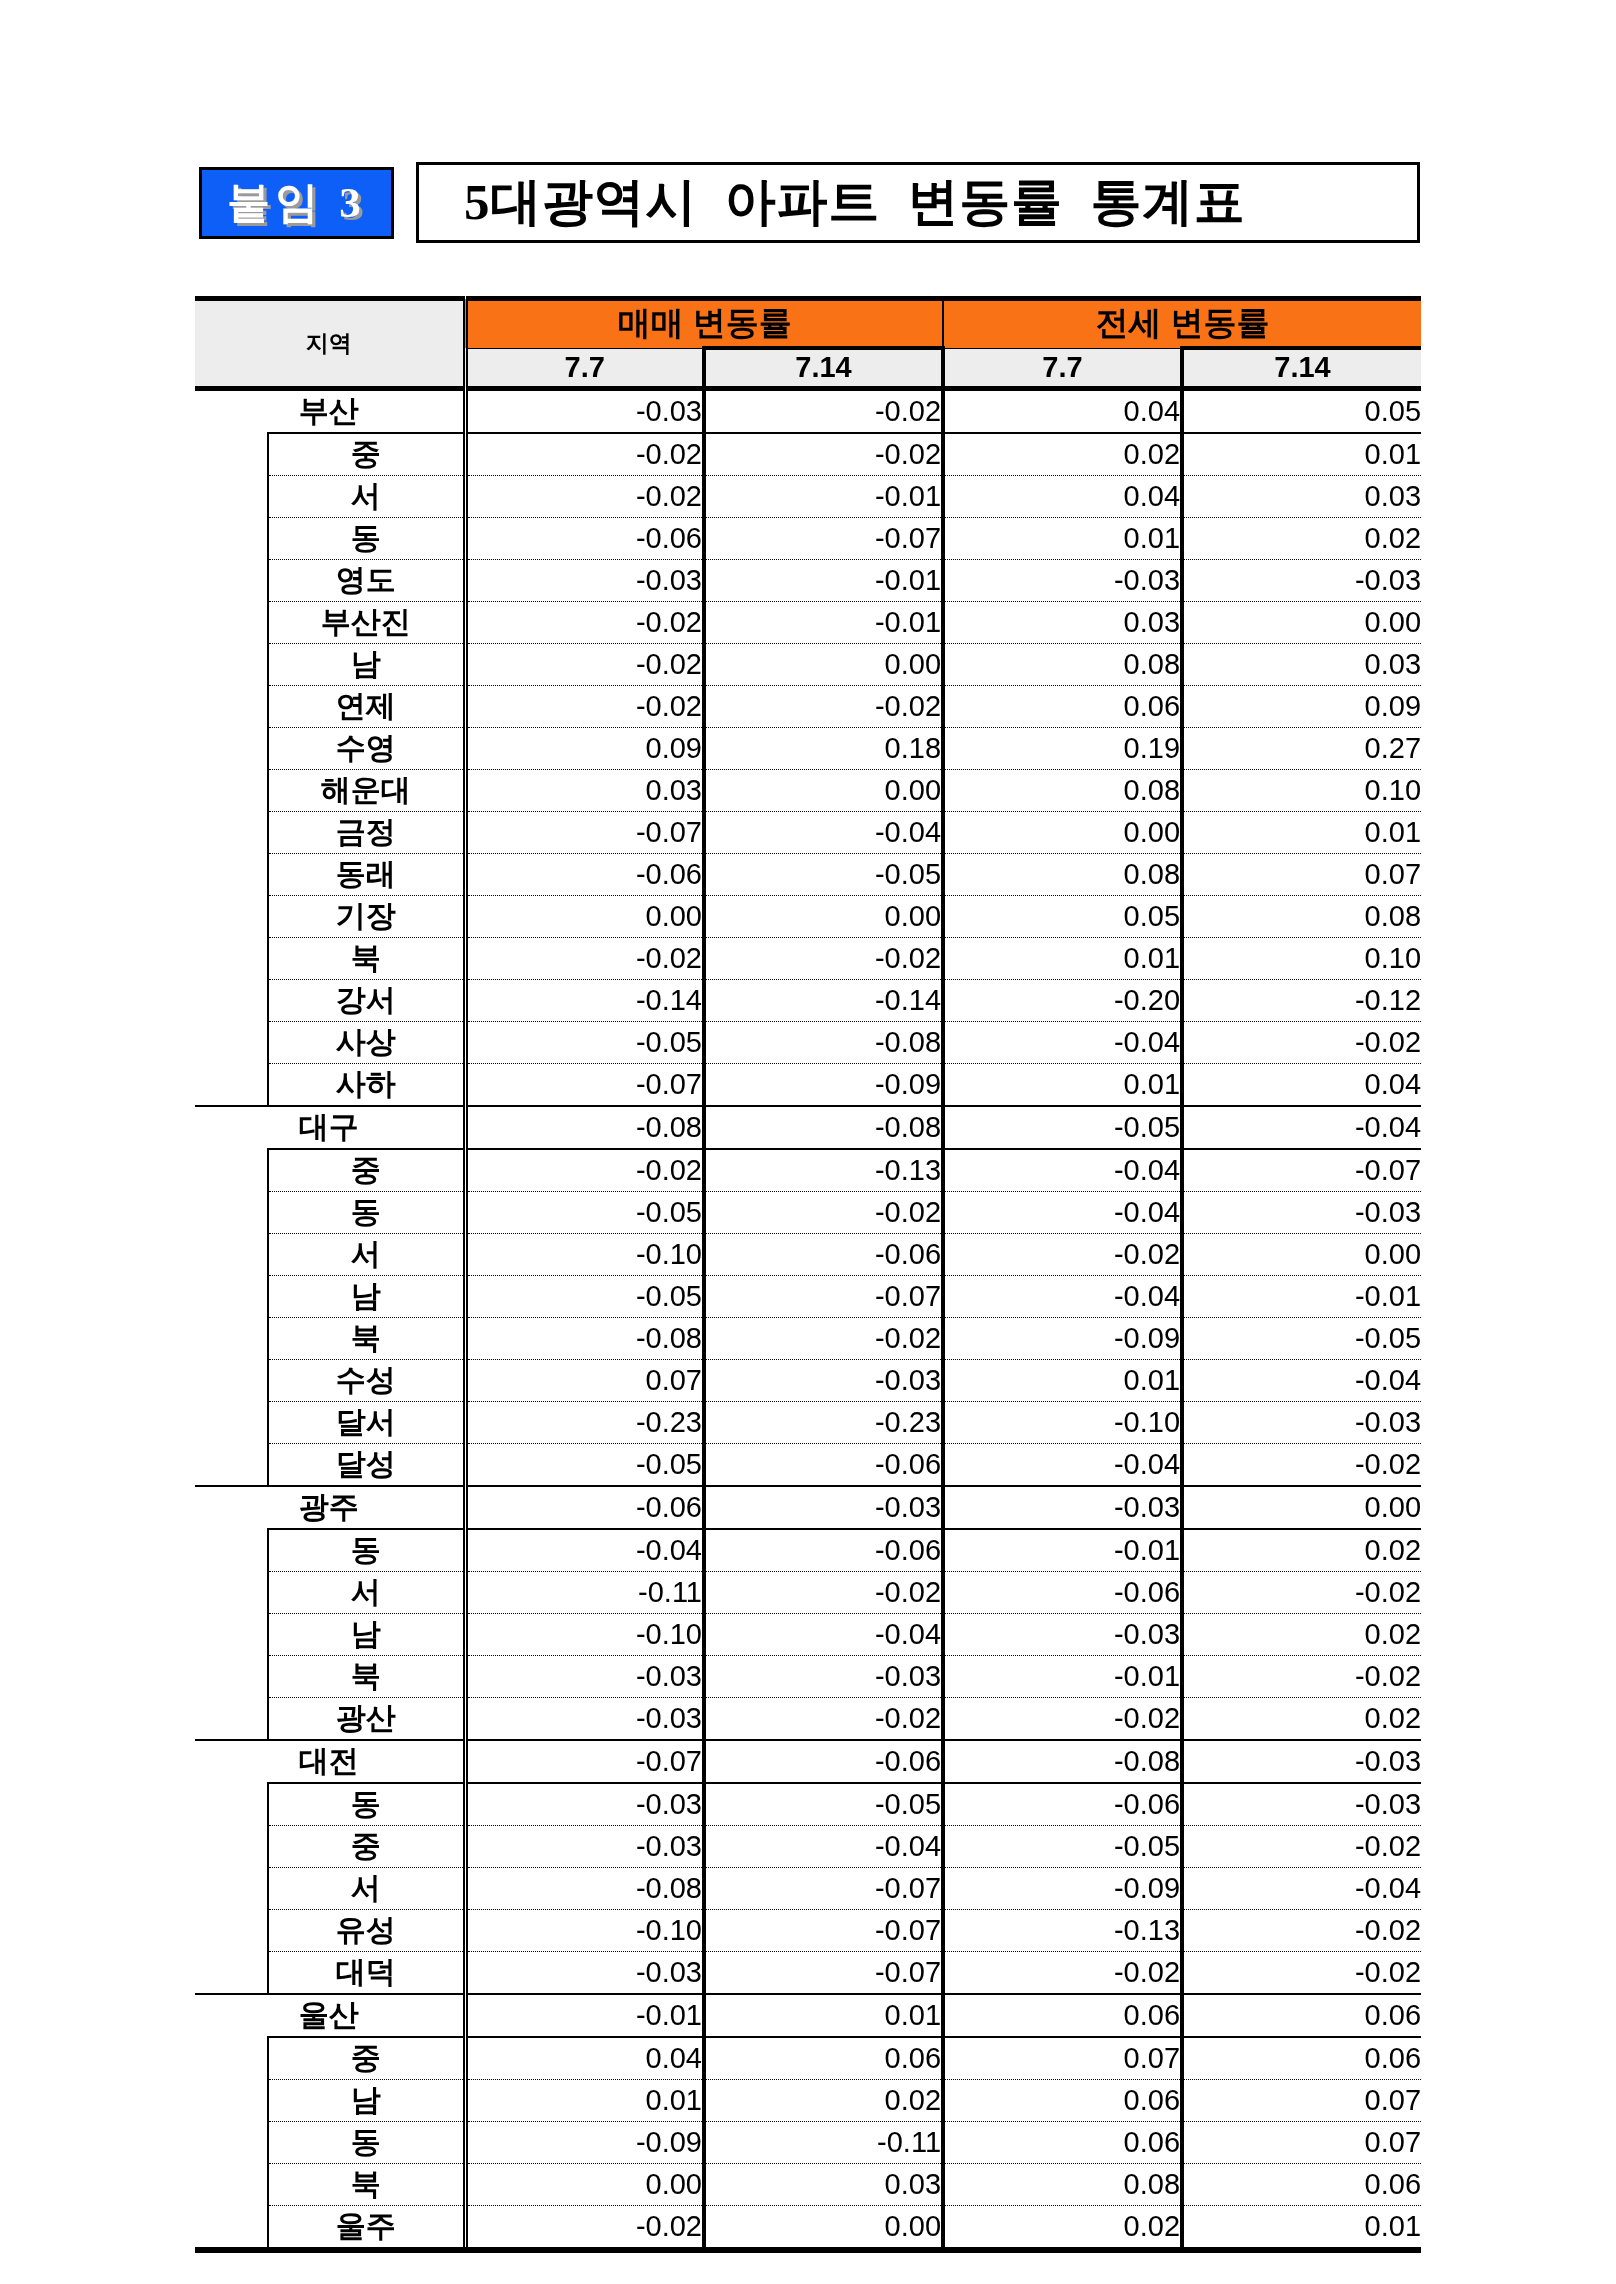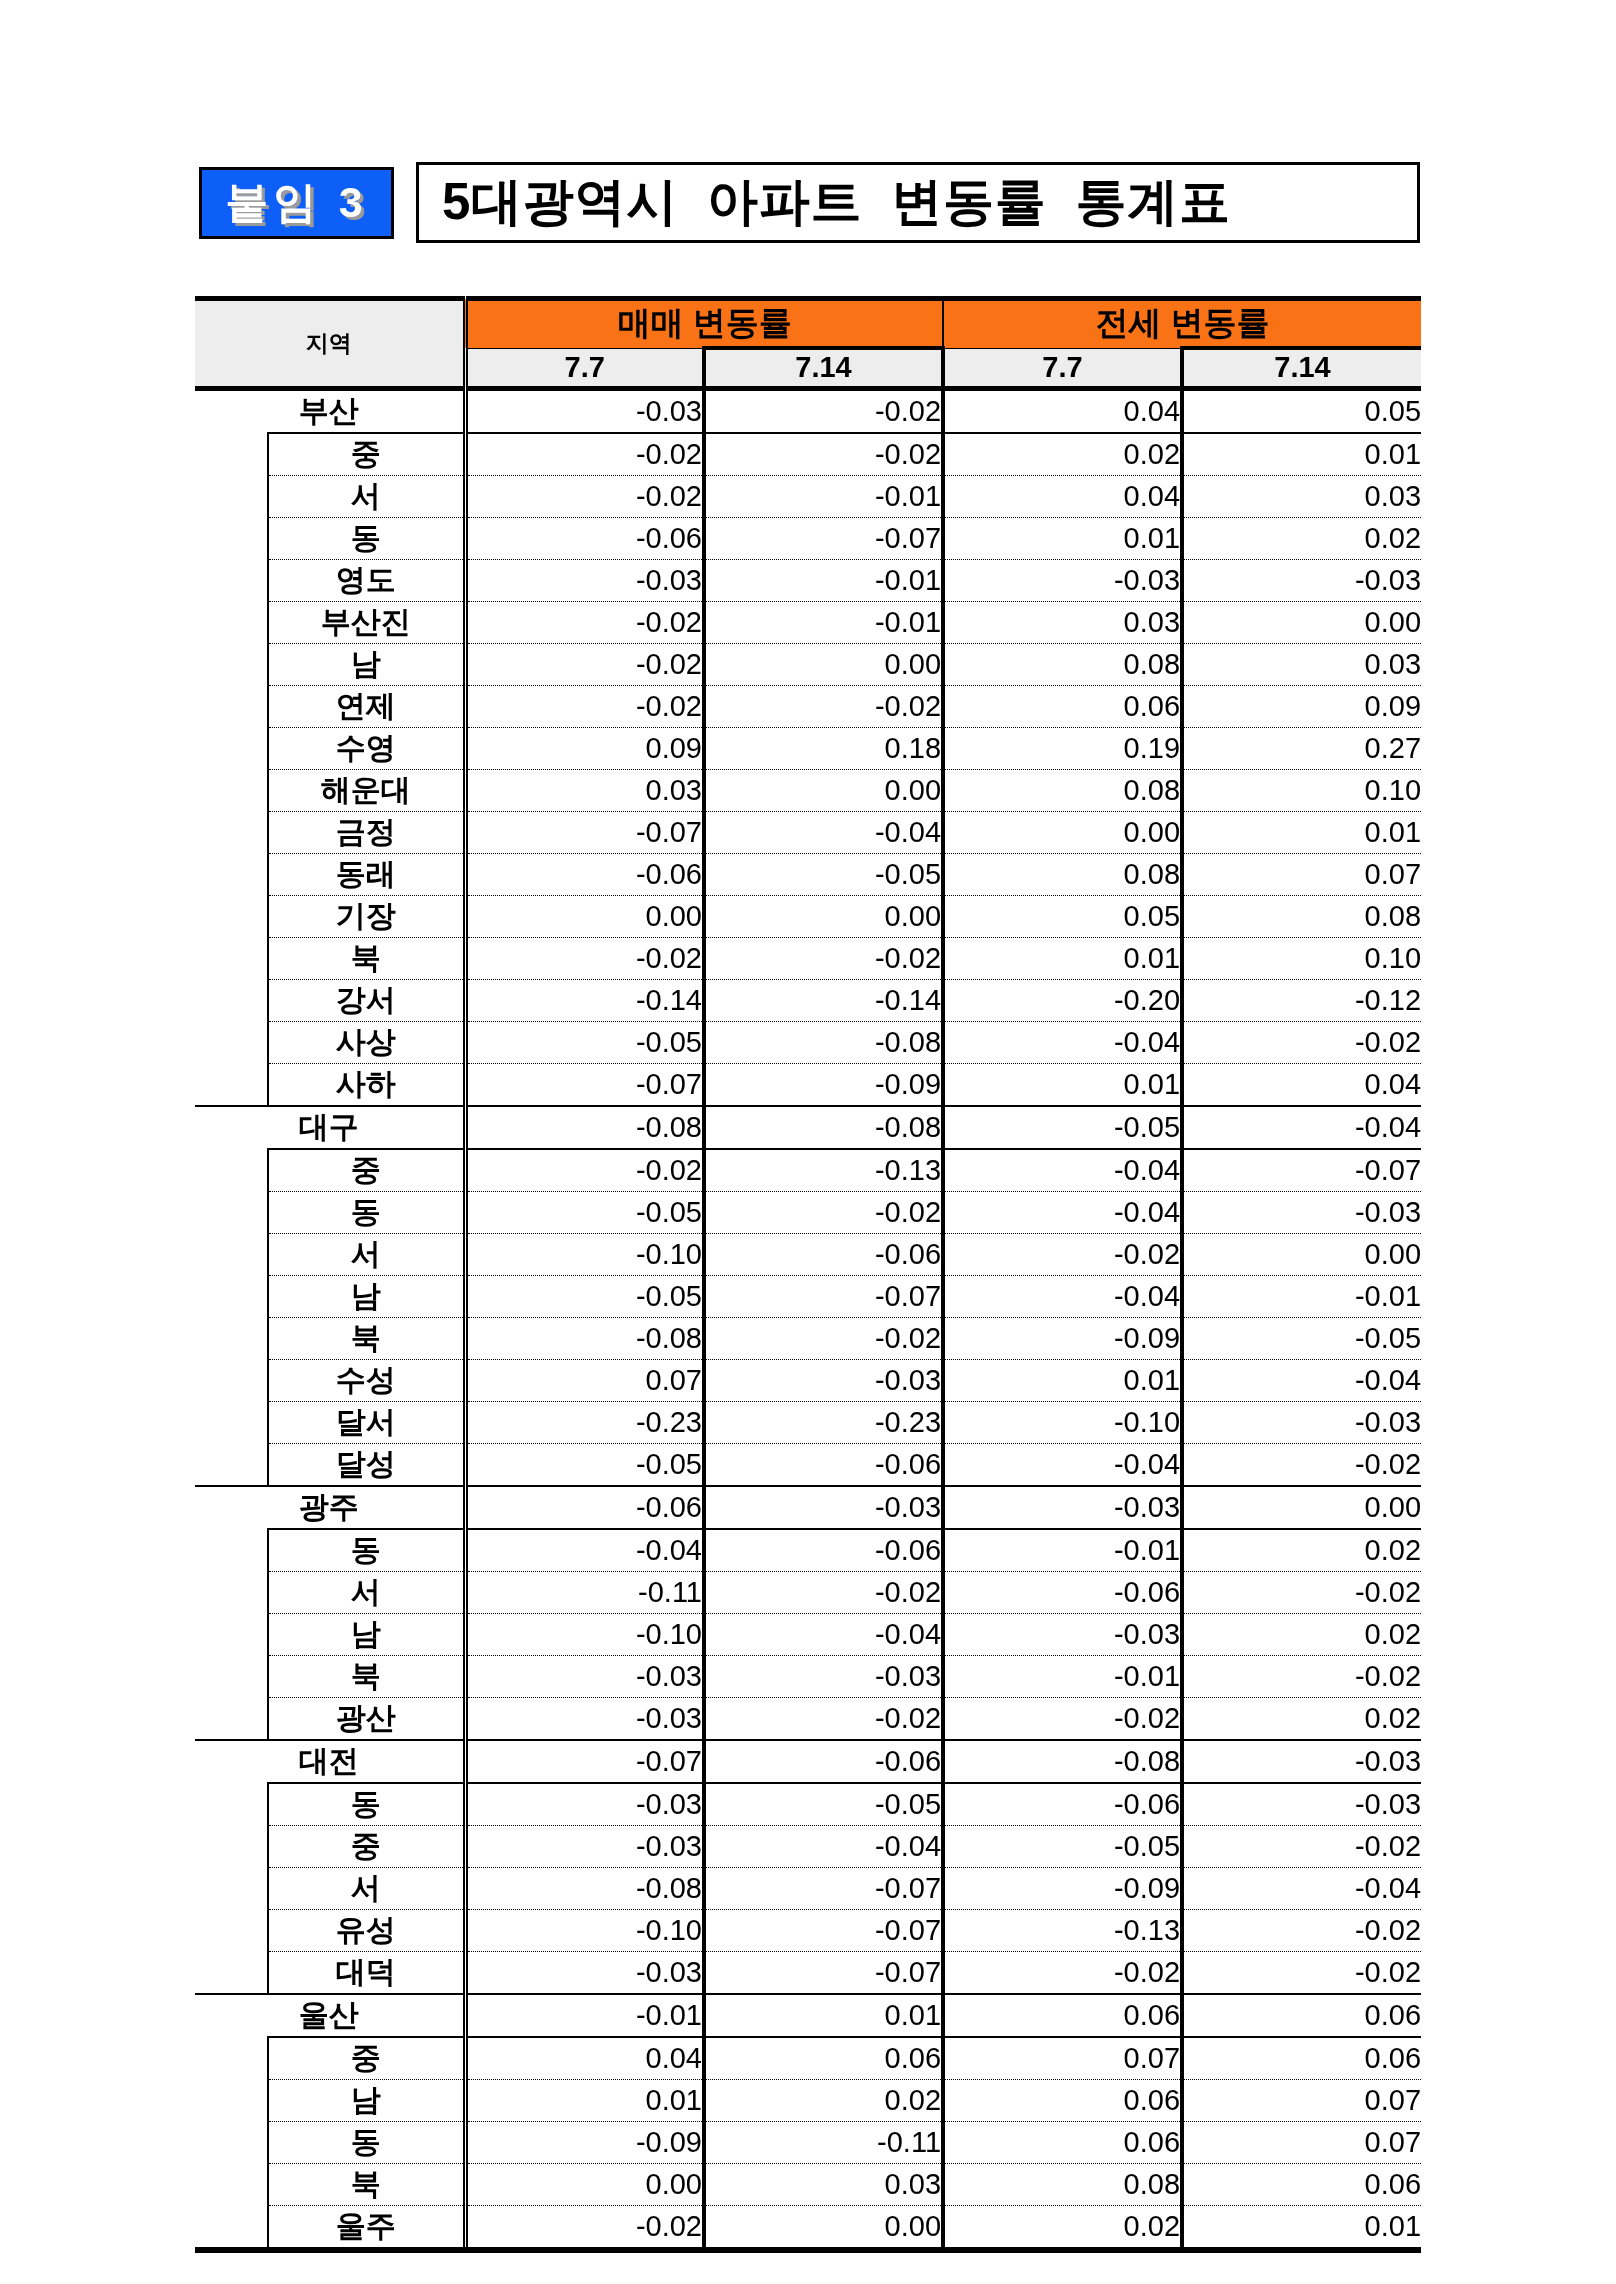--- a/index.html
+++ b/index.html
@@ -3,31 +3,31 @@
 <meta charset="utf-8">
 <style>
   * { margin:0; padding:0; box-sizing:border-box; }
   html,body { background:#ffffff; }
   .page {
     position:relative; width:1616px; height:2284px; background:#ffffff;
     font-family:"Liberation Sans","DejaVu Sans",sans-serif; color:#000;
     overflow:hidden;
   }
   
-  .header-row { position:absolute; left:199px; top:162px; display:flex; align-items:center; }
+  .header-row { position:absolute; left:199px; top:162px; display:flex; align-items:center;font-family:Liberation Serif, serif; }
   .badge {
     width:195px; height:72px; border:3.3px solid #000;
     display:flex; align-items:center; justify-content:center;
     font-size:43px; font-weight:bold; color:#fff; letter-spacing:5.2px;
     text-shadow:3.3px 3.3px 0 #9a9a9a;
     flex:none;
   }
   .title-box {
     width:1004px; height:81px; border:3.9px solid #000; background:#fff;
-    margin-left:22px; display:flex; align-items:center; padding-left:23px;
+    margin-left:22px; display:flex; align-items:center; padding-left:45px;
     font-size:51px; font-weight:bold; letter-spacing:0.7px; word-spacing:14.3px;
     white-space:nowrap; flex:none;
   }
   
   table.stats {
     position:absolute; left:195px; top:296px; width:1225px;
     border-collapse:collapse; table-layout:fixed;
     border-top:5.2px solid #000; border-bottom:6.5px solid #000;
   }
   table.stats th, table.stats td { padding:0; vertical-align:middle; }

